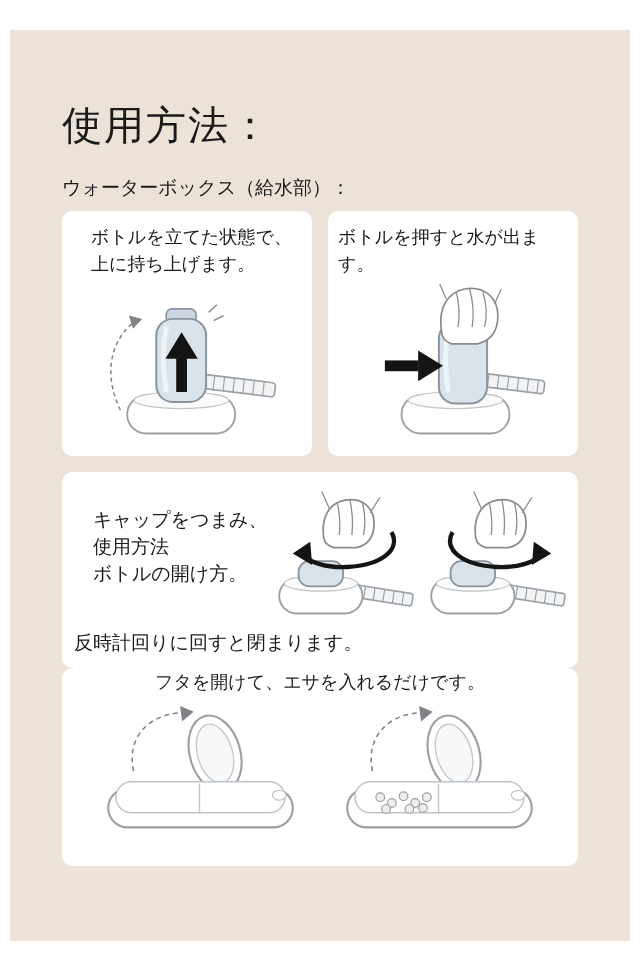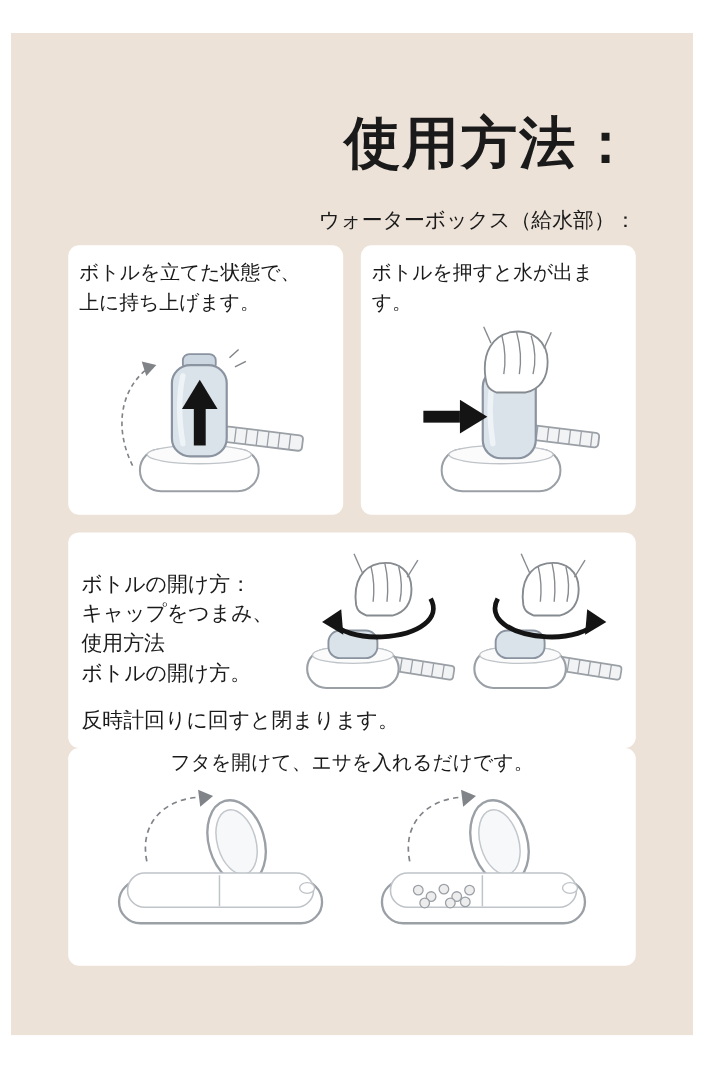--- a/index.html
+++ b/index.html
@@ -8,29 +8,29 @@
     position:relative; width:640px; height:969px;
     background:var(--page-bg,#ffffff);
     font-family:"DejaVu Sans","Liberation Sans",sans-serif;
     color:var(--text,#1a1a1a); overflow:hidden;
   }
   .panel {
     position:absolute; left:10px; top:30px; width:620px; height:911px;
     background:var(--panel-bg,#ece2d8);
     padding:72px 52px 0;
   }
-  .title { text-align:right; font-size:51px; line-height:1.15; font-weight:700; letter-spacing:2px; margin-bottom:26px; }
+  .title { text-align:left; font-size:40px; line-height:1.15; font-weight:400; letter-spacing:2px; margin-bottom:26px; }
   .section-label { font-size:19px; line-height:1.4; }
-  .water-label { text-align:right; margin-bottom:10px; }
+  .water-label { text-align:left; margin-bottom:10px; }
   .food-label { text-align:center; margin-top:18px; margin-bottom:10px; }
   .card { background:var(--card-bg,#ffffff); border-radius:10px; }
   .card-row { display:flex; gap:16px; }
   .step-card { flex:1; height:245px; padding:12px 10px; display:flex; flex-direction:column; }
   .card-text { font-size:18px; line-height:1.5; }
-  .line { display:block; }
+  .line { display:block;margin-left:19px; }
   .illo-step { display:block; width:200px; height:162px; margin:auto; }
   .open-card { margin-top:16px; height:196px; position:relative; padding:12px; }
   .open-text { position:absolute; left:12px; top:34px; font-size:19px; line-height:1.42; }
   .open-illos { position:absolute; right:4px; top:4px; display:flex; }
   .illo-twist { width:152px; height:150px; }
   .open-bottom { position:absolute; left:12px; bottom:12px; font-size:19px; }
   .food-card { height:198px; padding:0 10px 8px; }
   .center-text { text-align:center; }
   .food-illos { display:flex; justify-content:center; gap:34px; margin-top:8px; }
   .illo-food { width:205px; height:136px; }
@@ -117,21 +117,20 @@
           <g fill="#141414">
             <rect x="38" y="98" width="40" height="13"></rect>
             <path d="M78 86 L108 104.5 L78 123 Z"></path>
           </g>
         </svg>
       </div>
     </div>
 
     <div class="card open-card">
       <div class="open-text">
-        <span class="line">ボトルの開け方：</span>
         <span class="line">キャップをつまみ、</span>
         <span class="line">使用方法</span>
         <span class="line">ボトルの開け方。</span>
       </div>
       <div class="open-illos">
         <svg class="illo-twist" viewBox="0 0 150 155" aria-hidden="true">
           <g transform="rotate(9 95 122)">
             <rect x="84" y="114" width="60" height="13" rx="3" fill="#f2f3f5" stroke="#9aa0a6" stroke-width="1.6"></rect>
             <line x1="94" y1="114" x2="94" y2="127" stroke="#9aa0a6" stroke-width="1.2"></line>
             <line x1="104" y1="114" x2="104" y2="127" stroke="#9aa0a6" stroke-width="1.2"></line>

